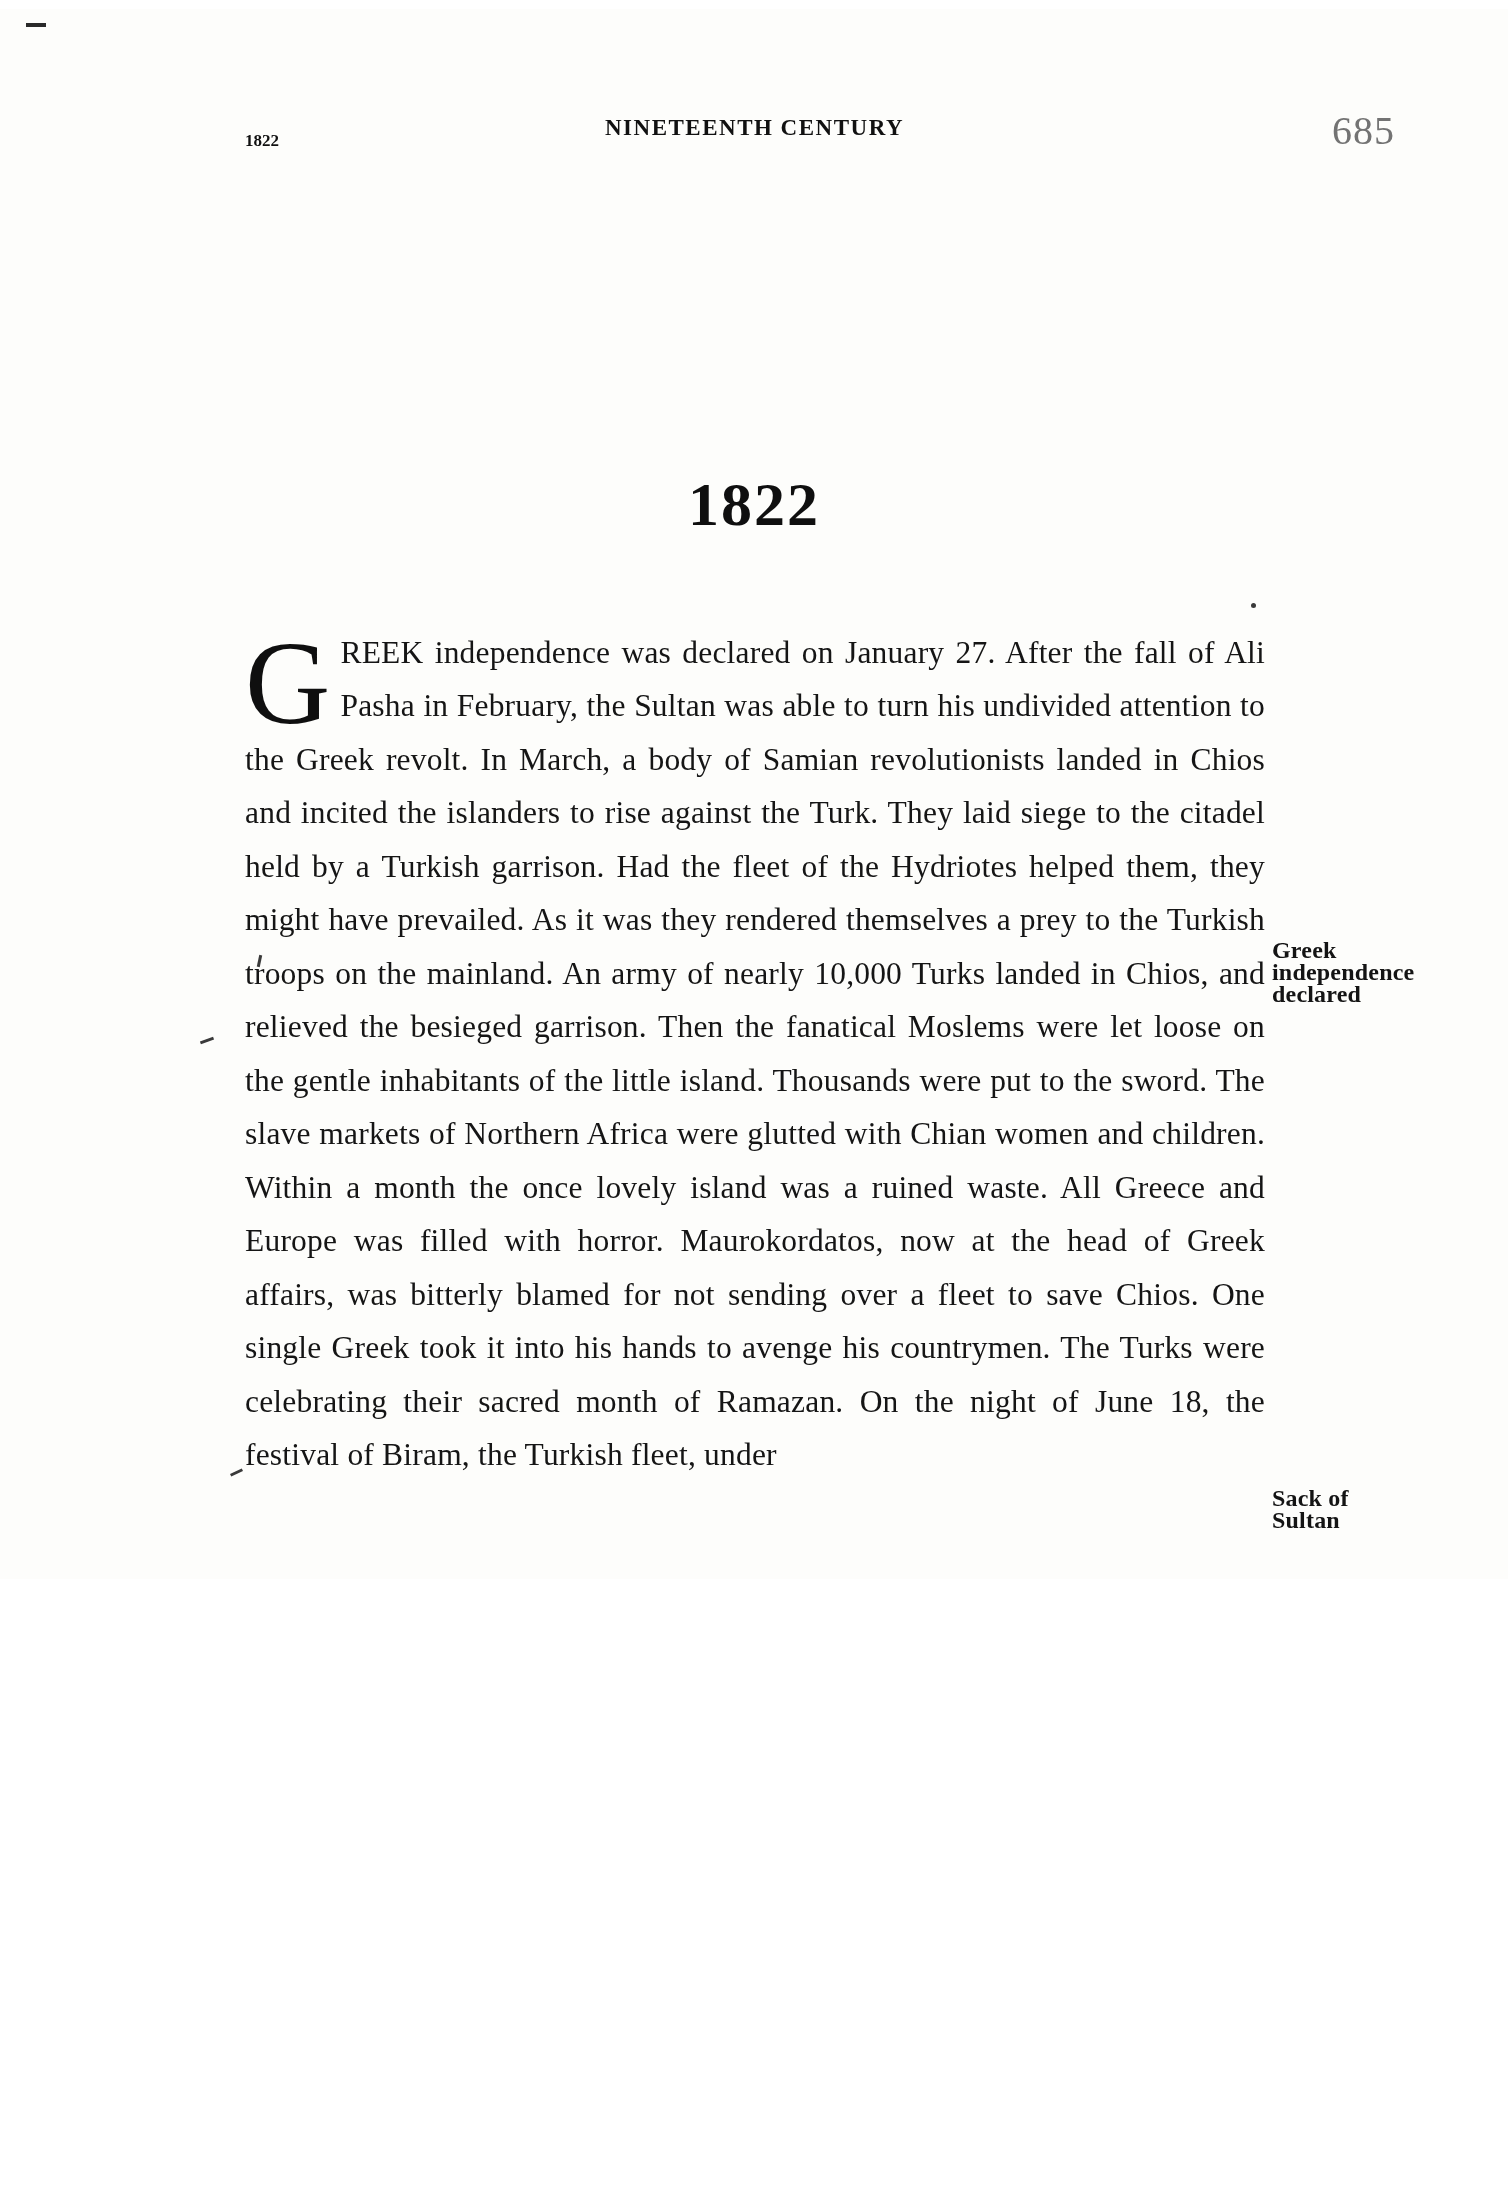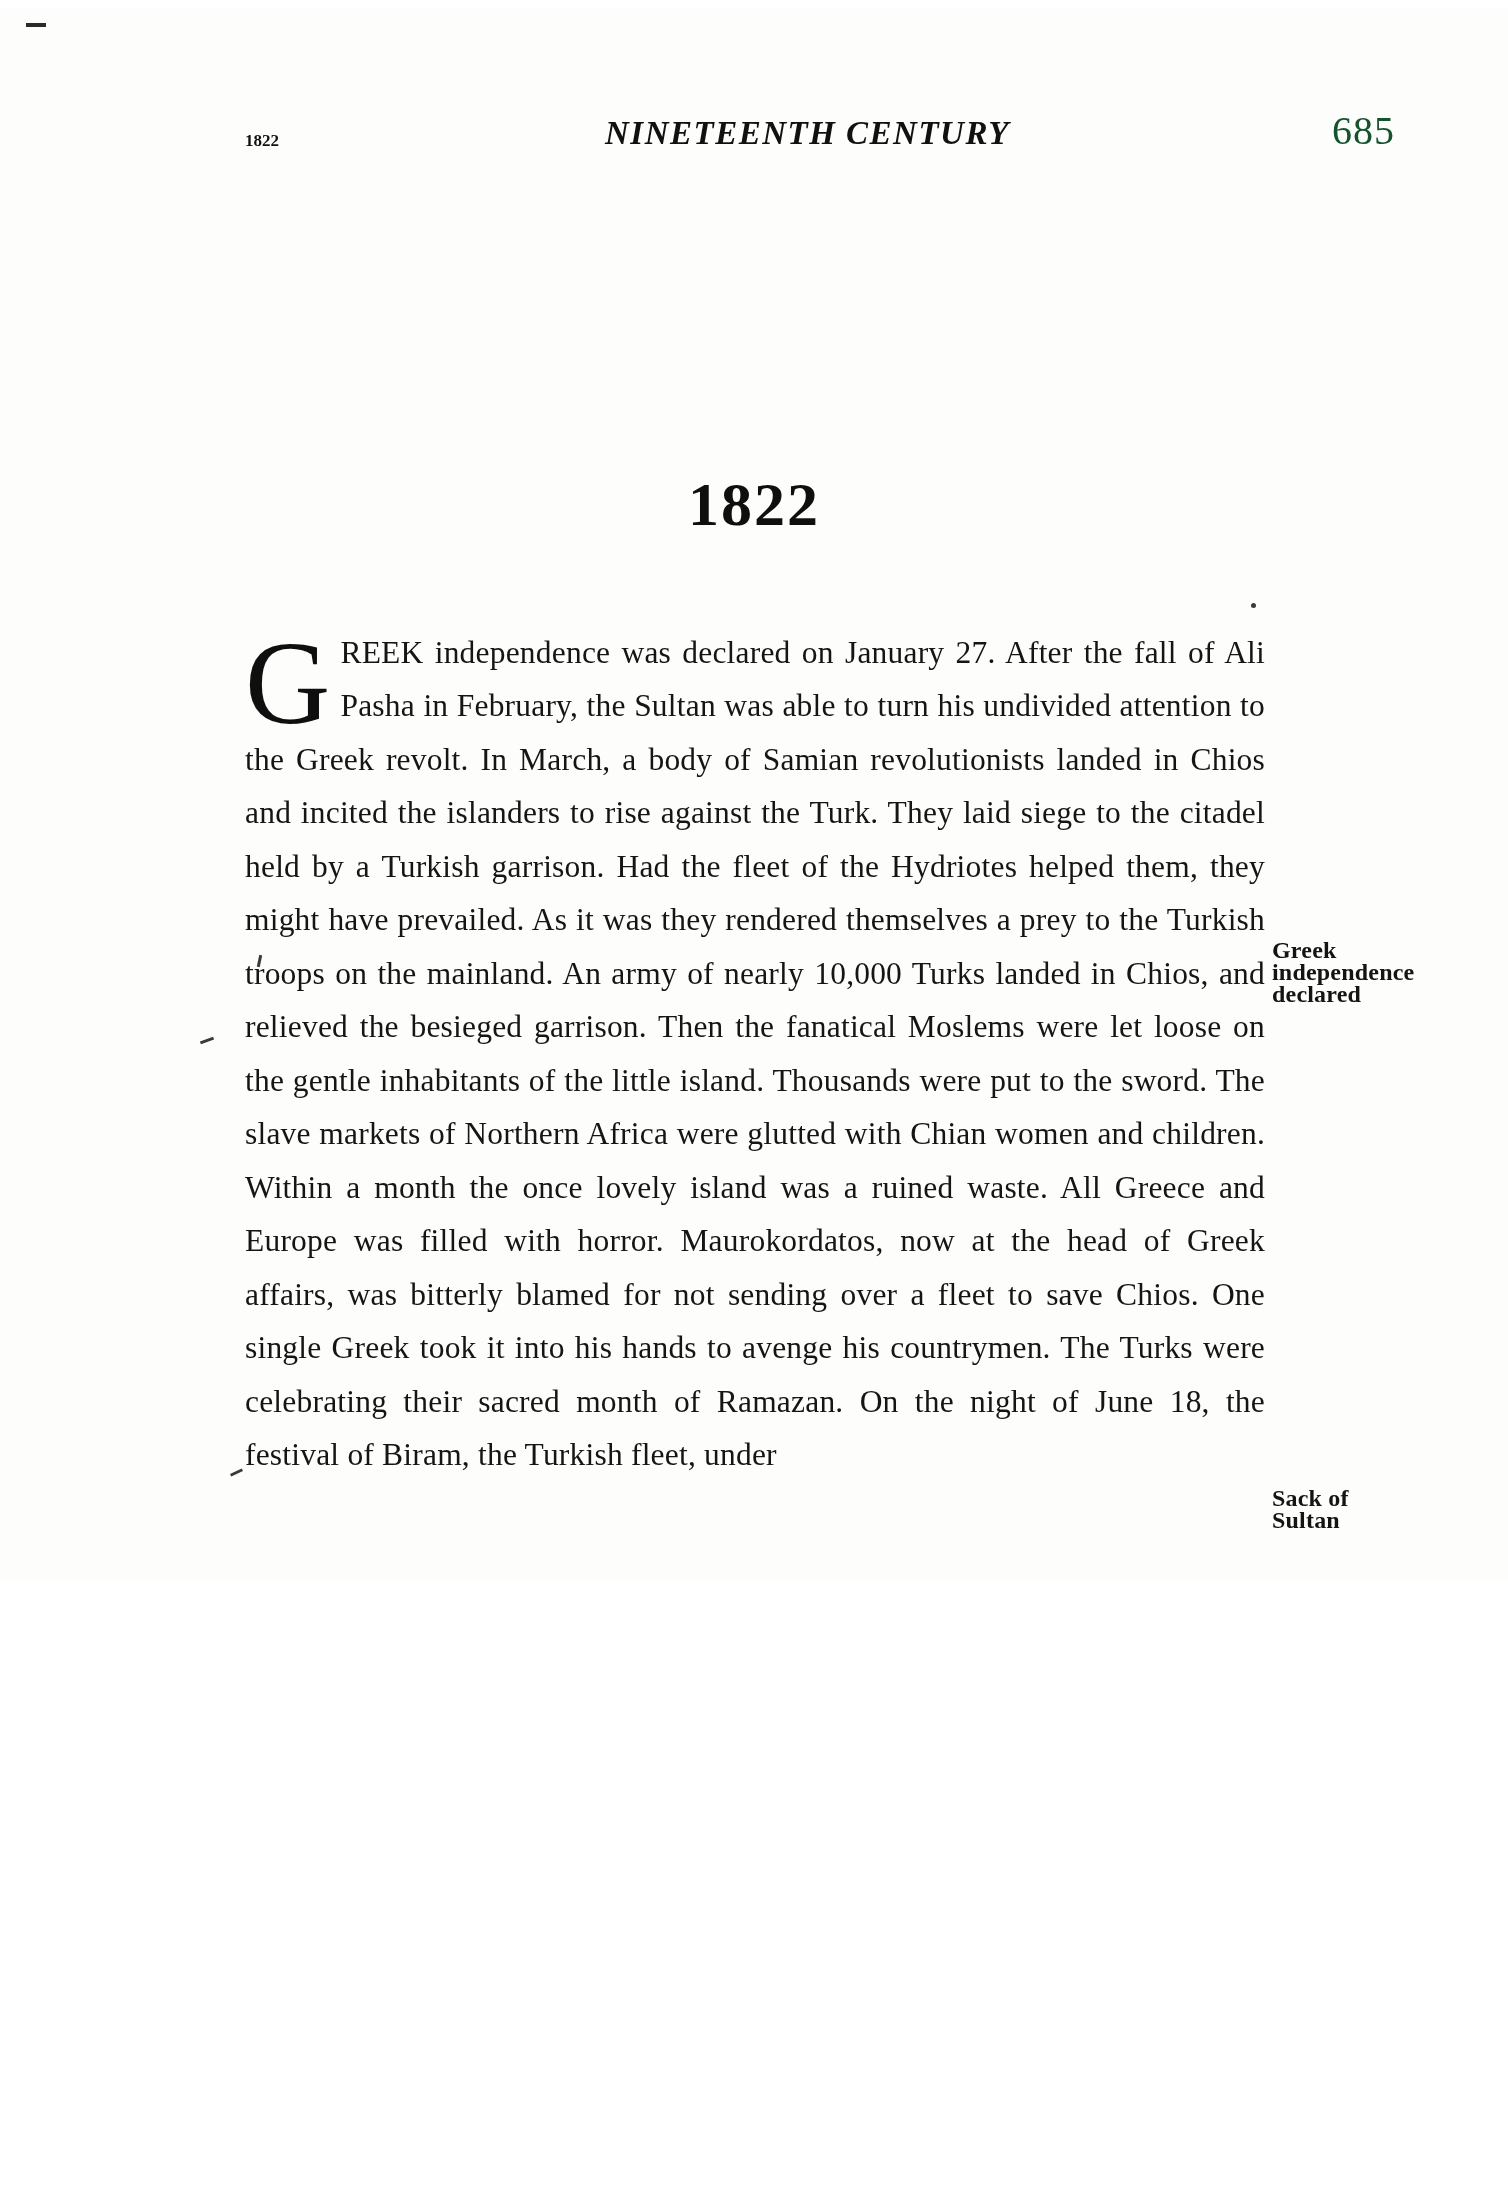--- a/index.html
+++ b/index.html
@@ -46,33 +46,32 @@
     font-family: "Liberation Serif", serif;
     font-size: 17px;
     font-weight: bold;
     letter-spacing: 0px;
     color: #111;
   }
   .rh-title {
     position: absolute;
     left: 360px;
     top: 0px;
-    font-size: 33px;
-    font-style: italic;
+    font-size: 23px;
     font-weight: bold;
     letter-spacing: 1.5px;
     color: #111;
     white-space: nowrap;
   }
   .rh-page {
     position: absolute;
     right: 0;
     top: -8px;
     font-size: 40px;
-    color: #14532d;
+    color: #737373;
     letter-spacing: 1px;
   }
   
   .year-heading {
     position: absolute;
     top: 460px;
     left: 0;
     width: 1508px;
     text-align: center;
     font-size: 62px;

